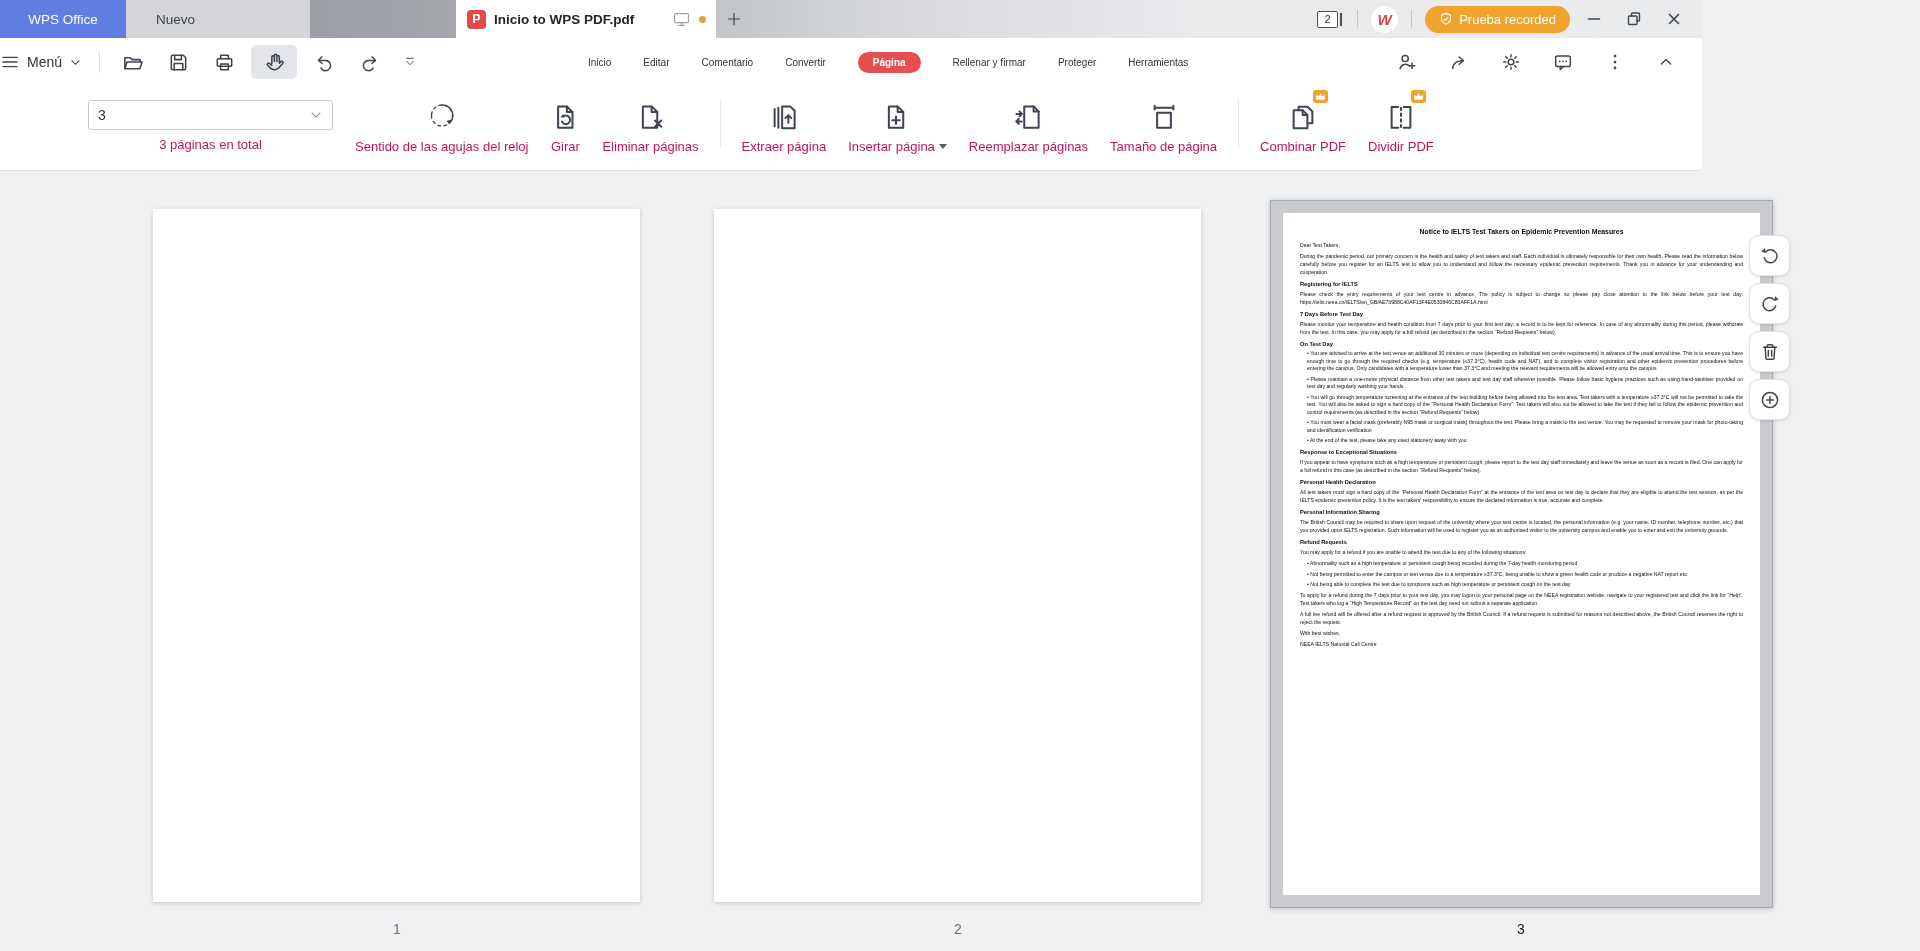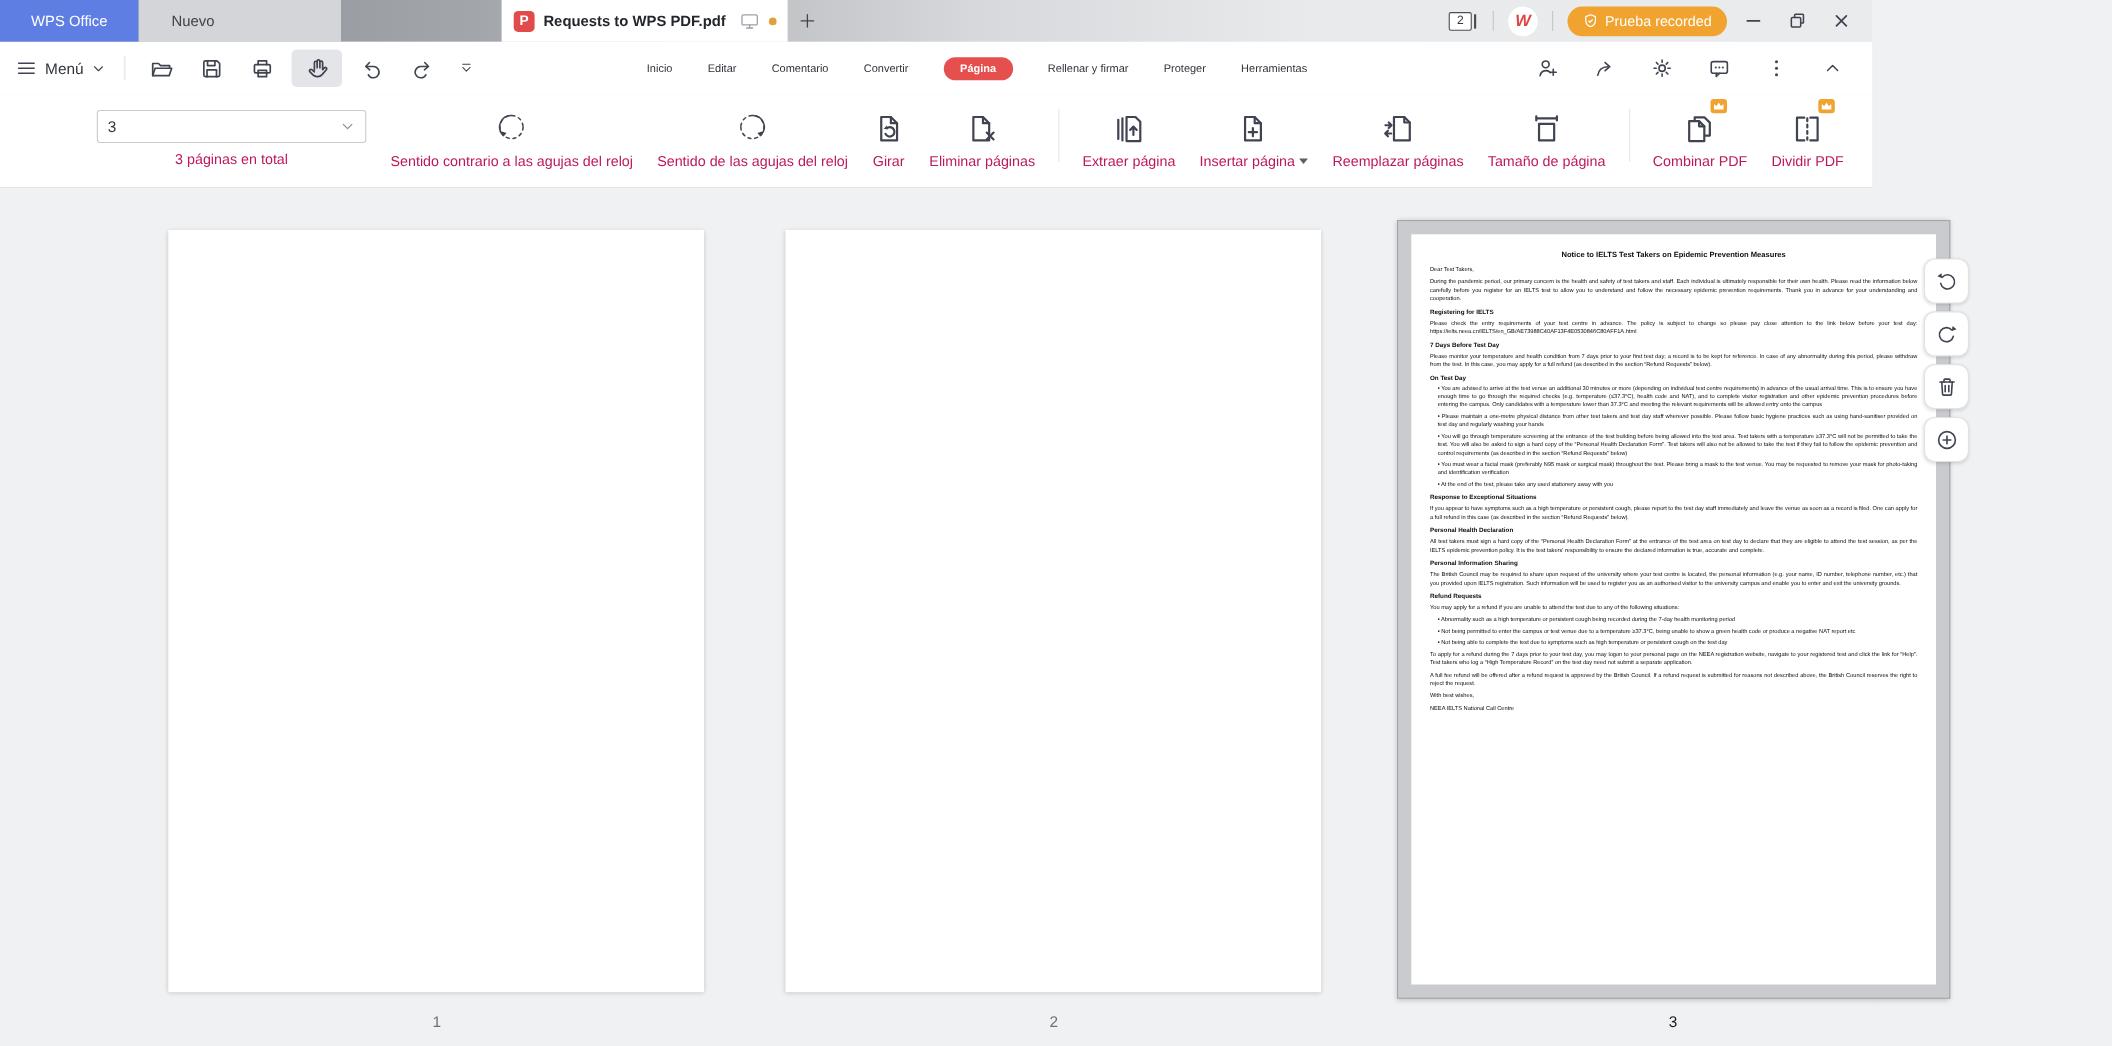--- a/index.html
+++ b/index.html
@@ -28,21 +28,21 @@
   .tb-right { margin-left:auto; display:flex; align-items:center; padding-right:12px; }
   .winstack { position:relative; width:21px; height:17px; border:1.6px solid #4A4E56; border-radius:2px; background:#fff; display:flex; align-items:center; justify-content:center; font-size:11px; color:#34373D; margin-right:6px; }
   .winstack::after { content:""; position:absolute; right:-5px; top:1px; bottom:1px; width:2px; background:#4A4E56; }
   .vsep { width:1px; height:18px; background:#C3C5C9; margin:0 13px; }
   .wlogo { width:27px; height:27px; border-radius:50%; background:#fff; display:flex; align-items:center; justify-content:center; color:#E04646; font-weight:800; font-style:italic; font-size:15px; }
   .trial { height:27px; background:#F0A32F; border-radius:14px; color:#fff; font-size:13px; display:flex; align-items:center; gap:6px; padding:0 14px; white-space:nowrap; }
   .winbtn { width:32px; height:38px; display:flex; align-items:center; justify-content:center; margin-left:8px; }
 
   
   .ribbon1 { position:absolute; top:38px; left:0; right:0; height:48px; background:#fff; }
-  .r1left { position:absolute; left:14px; top:0; height:48px; display:flex; align-items:center; }
+  .r1left { position:absolute; left:0; top:0; height:48px; display:flex; align-items:center; }
   .menu-btn { display:flex; align-items:center; gap:7px; font-size:14px; color:#2F333A; padding-right:8px; }
   .sep1 { width:1px; height:22px; background:#E0E1E4; margin:0 9px; }
   .ibtn { width:38px; height:34px; border-radius:5px; display:flex; align-items:center; justify-content:center; margin:0 4px; }
   .ibtn.active { background:#E3E5E9; width:46px; }
   .r1tabs { position:absolute; left:588px; top:0; height:48px; display:flex; align-items:center; gap:32px; font-size:10px; color:#2F333A; }
   .rtab { white-space:nowrap; }
   .rtab.active { background:#E5504F; color:#fff; padding:5px 15px; border-radius:14px; font-weight:600; }
   .r1right { position:absolute; right:26px; top:0; height:48px; display:flex; align-items:center; gap:30px; }
 
   
@@ -88,21 +88,21 @@
     <div class="tab-home">
       <span>WPS Office</span>
     </div>
     <div class="tab-new">
       <span>Nuevo</span>
     </div>
     <div class="tab-doc">
       <span class="pdficon">
           <span>P</span>
         </span>
-      <span class="dtitle">Requests to WPS PDF.pdf</span>
+      <span class="dtitle">Inicio to WPS PDF.pdf</span>
       <span style="display:flex">
         <svg class="lt" width="19" height="19" viewBox="0 0 24 24">
             <rect x="3.2" y="4.5" width="17.6" height="11.5" rx="1.5"></rect>
             <path d="M12 16 v3 M8.5 19.5 h7"></path>
           </svg>
       </span>
       <span class="unsaved-dot"></span>
     </div>
     <div class="newtab">
       <svg class="ic" width="18" height="18" viewBox="0 0 24 24">
@@ -254,30 +254,20 @@
         <span>3</span>
         <span class="chev">
           <svg class="ic thin" width="14" height="14" viewBox="0 0 18 18" style="stroke:#8A8D93">
               <polyline points="4,6.5 9,11.5 14,6.5"></polyline>
             </svg>
         </span>
       </div>
       <div class="rlabel">3 páginas en total</div>
     </div>
 
-    <div class="rgroup">
-      <div class="ricon">
-        <svg class="ic thin" width="34" height="34" viewBox="0 0 34 34">
-            <circle cx="17" cy="17.5" r="10.5" stroke-dasharray="2.6 3.6"></circle>
-            <path d="M17 7 A10.5 10.5 0 0 0 9 24.6"></path>
-            <path class="fill" d="M9.6 26.4 l-2-5 4.9 1.5 z"></path>
-          </svg>
-      </div>
-      <div class="rlabel">Sentido contrario a las agujas del reloj</div>
-    </div>
 
     <div class="rgroup">
       <div class="ricon flip">
         <svg class="ic thin" width="34" height="34" viewBox="0 0 34 34">
             <circle cx="17" cy="17.5" r="10.5" stroke-dasharray="2.6 3.6"></circle>
             <path d="M17 7 A10.5 10.5 0 0 0 9 24.6"></path>
             <path class="fill" d="M9.6 26.4 l-2-5 4.9 1.5 z"></path>
           </svg>
       </div>
       <div class="rlabel">Sentido de las agujas del reloj</div>

